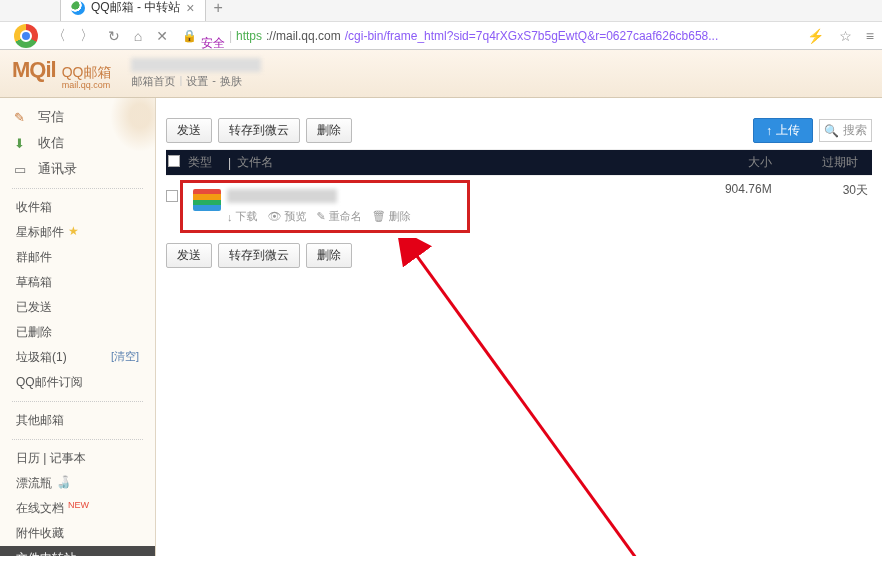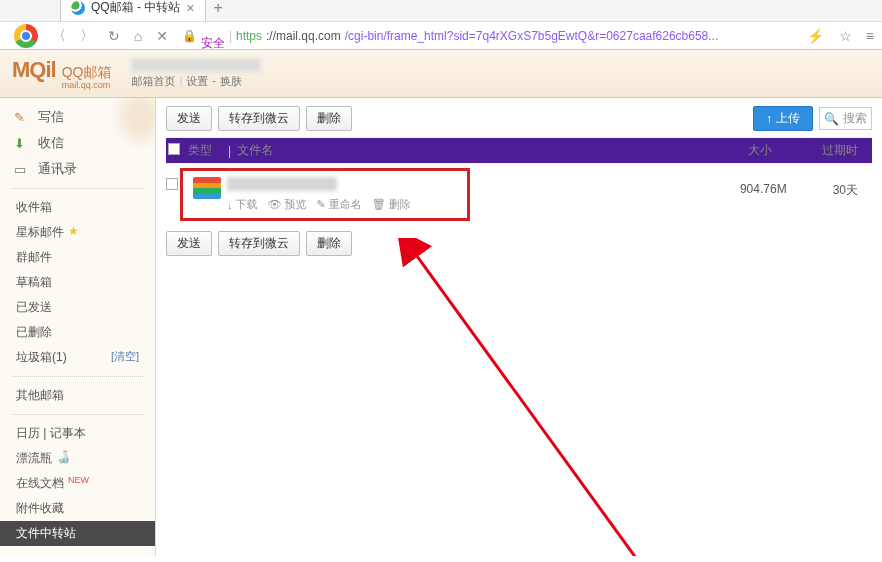--- a/index.html
+++ b/index.html
@@ -42,42 +42,42 @@
 .icon-inbox { color: #5a9e4e; }
 .icon-contacts { color: #777; }
 .sb-sep { border-top: 1px dotted #ccc; margin: 6px 12px; }
 .sb-item { padding: 4px 16px; font-size: 12px; color: #555; cursor: pointer; display: flex; gap: 4px; }
 .sb-item.active { background: #4a4a4a; color: #fff; }
 .sb-item .star { color: #f0c040; }
 .sb-item .new-badge { color: #e74c3c; font-size: 9px; }
 .sb-item .clear { color: #5a80b0; font-size: 11px; margin-left: auto; }
 .sb-item .bottle { color: #8b6; }
 
-.content { flex: 1; background: #fff; padding: 8px 10px; overflow: hidden; position: relative; }
+.content { flex: 1; background: #fff; padding: 20px 10px; overflow: hidden; position: relative; }
 .toolbar { display: flex; align-items: center; gap: 6px; margin-bottom: 6px; }
 .btn { border: 1px solid #bbb; background: linear-gradient(#fefefe, #eee); padding: 3px 10px; font-size: 12px; color: #333; border-radius: 2px; cursor: pointer; }
 .btn-upload { background: #2f8ee0; color: #fff; border: 1px solid #2577c4; padding: 3px 12px; display: flex; align-items: center; gap: 4px; }
 .search-box { border: 1px solid #ccc; padding: 2px 4px; display: flex; align-items: center; gap: 4px; font-size: 12px; color: #999; }
 .spacer { flex: 1; }
 
-.table-head { display: flex; align-items: center; padding: 4px 2px; font-size: 12px; color: #888; border-top: 1px solid #eee; border-bottom: 1px solid #eee; background: #4c1d95; }
+.table-head { display: flex; align-items: center; padding: 4px 2px; font-size: 12px; color: #888; border-top: 1px solid #eee; border-bottom: 1px solid #eee; background: #0f172a; }
 .col-check { width: 20px; }
 .col-type { width: 40px; }
 .col-name { flex: 1; }
 .col-size { width: 100px; text-align: center; }
 .col-expire { width: 60px; text-align: center; }
 
 .file-row { border: 3px solid #d32020; margin: 4px 0; padding: 6px 4px; display: flex; align-items: flex-start; width: 290px; }
 .file-icon { width: 28px; height: 22px; margin: 0 6px; position: relative; }
 .file-icon::before { content: ''; position: absolute; inset: 0; background: linear-gradient(#e74c3c 0 25%, #f39c12 25% 50%, #27ae60 50% 75%, #3498db 75% 100%); border-radius: 2px; }
 .file-info { display: flex; flex-direction: column; gap: 2px; flex: 1; }
 .file-name-blur { width: 110px; height: 14px; background: #d5d5d5; filter: blur(2px); }
 .file-actions { display: flex; gap: 10px; font-size: 11px; color: #999; margin-top: 4px; }
 .file-actions span { display: flex; align-items: center; gap: 3px; cursor: pointer; }
-.file-meta { position: absolute; right: 24px; top: 84px; display: flex; gap: 46px; font-size: 12px; color: #555; }
+.file-meta { position: absolute; right: 14px; top: 84px; display: flex; gap: 71px; font-size: 12px; color: #555; }
 
 .toolbar2 { display: flex; gap: 6px; margin-top: 6px; }
 
 
 .arrow { position: absolute; top: 140px; left: 240px; width: 260px; height: 340px; pointer-events: none; }
 .arrow svg { width: 100%; height: 100%; }
 
 .checkbox-empty { width: 12px; height: 12px; border: 1px solid #aaa; background: #fff; display: inline-block; }
 .divider-pipe { color: #ccc; }
 </style>
@@ -168,20 +168,23 @@
     <div class="sb-item">
         <span>已发送</span>
       </div>
     <div class="sb-item">
         <span>已删除</span>
       </div>
     <div class="sb-item">
         <span>垃圾箱(1)</span>
         <span class="clear">[清空]</span>
       </div>
+    <div class="sb-item">
+        <span>QQ邮件订阅</span>
+      </div>
     <div class="sb-sep"></div>
     <div class="sb-item">
         <span>其他邮箱</span>
       </div>
     <div class="sb-sep"></div>
     <div class="sb-item">
         <span>日历 | 记事本</span>
       </div>
     <div class="sb-item">
         <span>漂流瓶</span>

